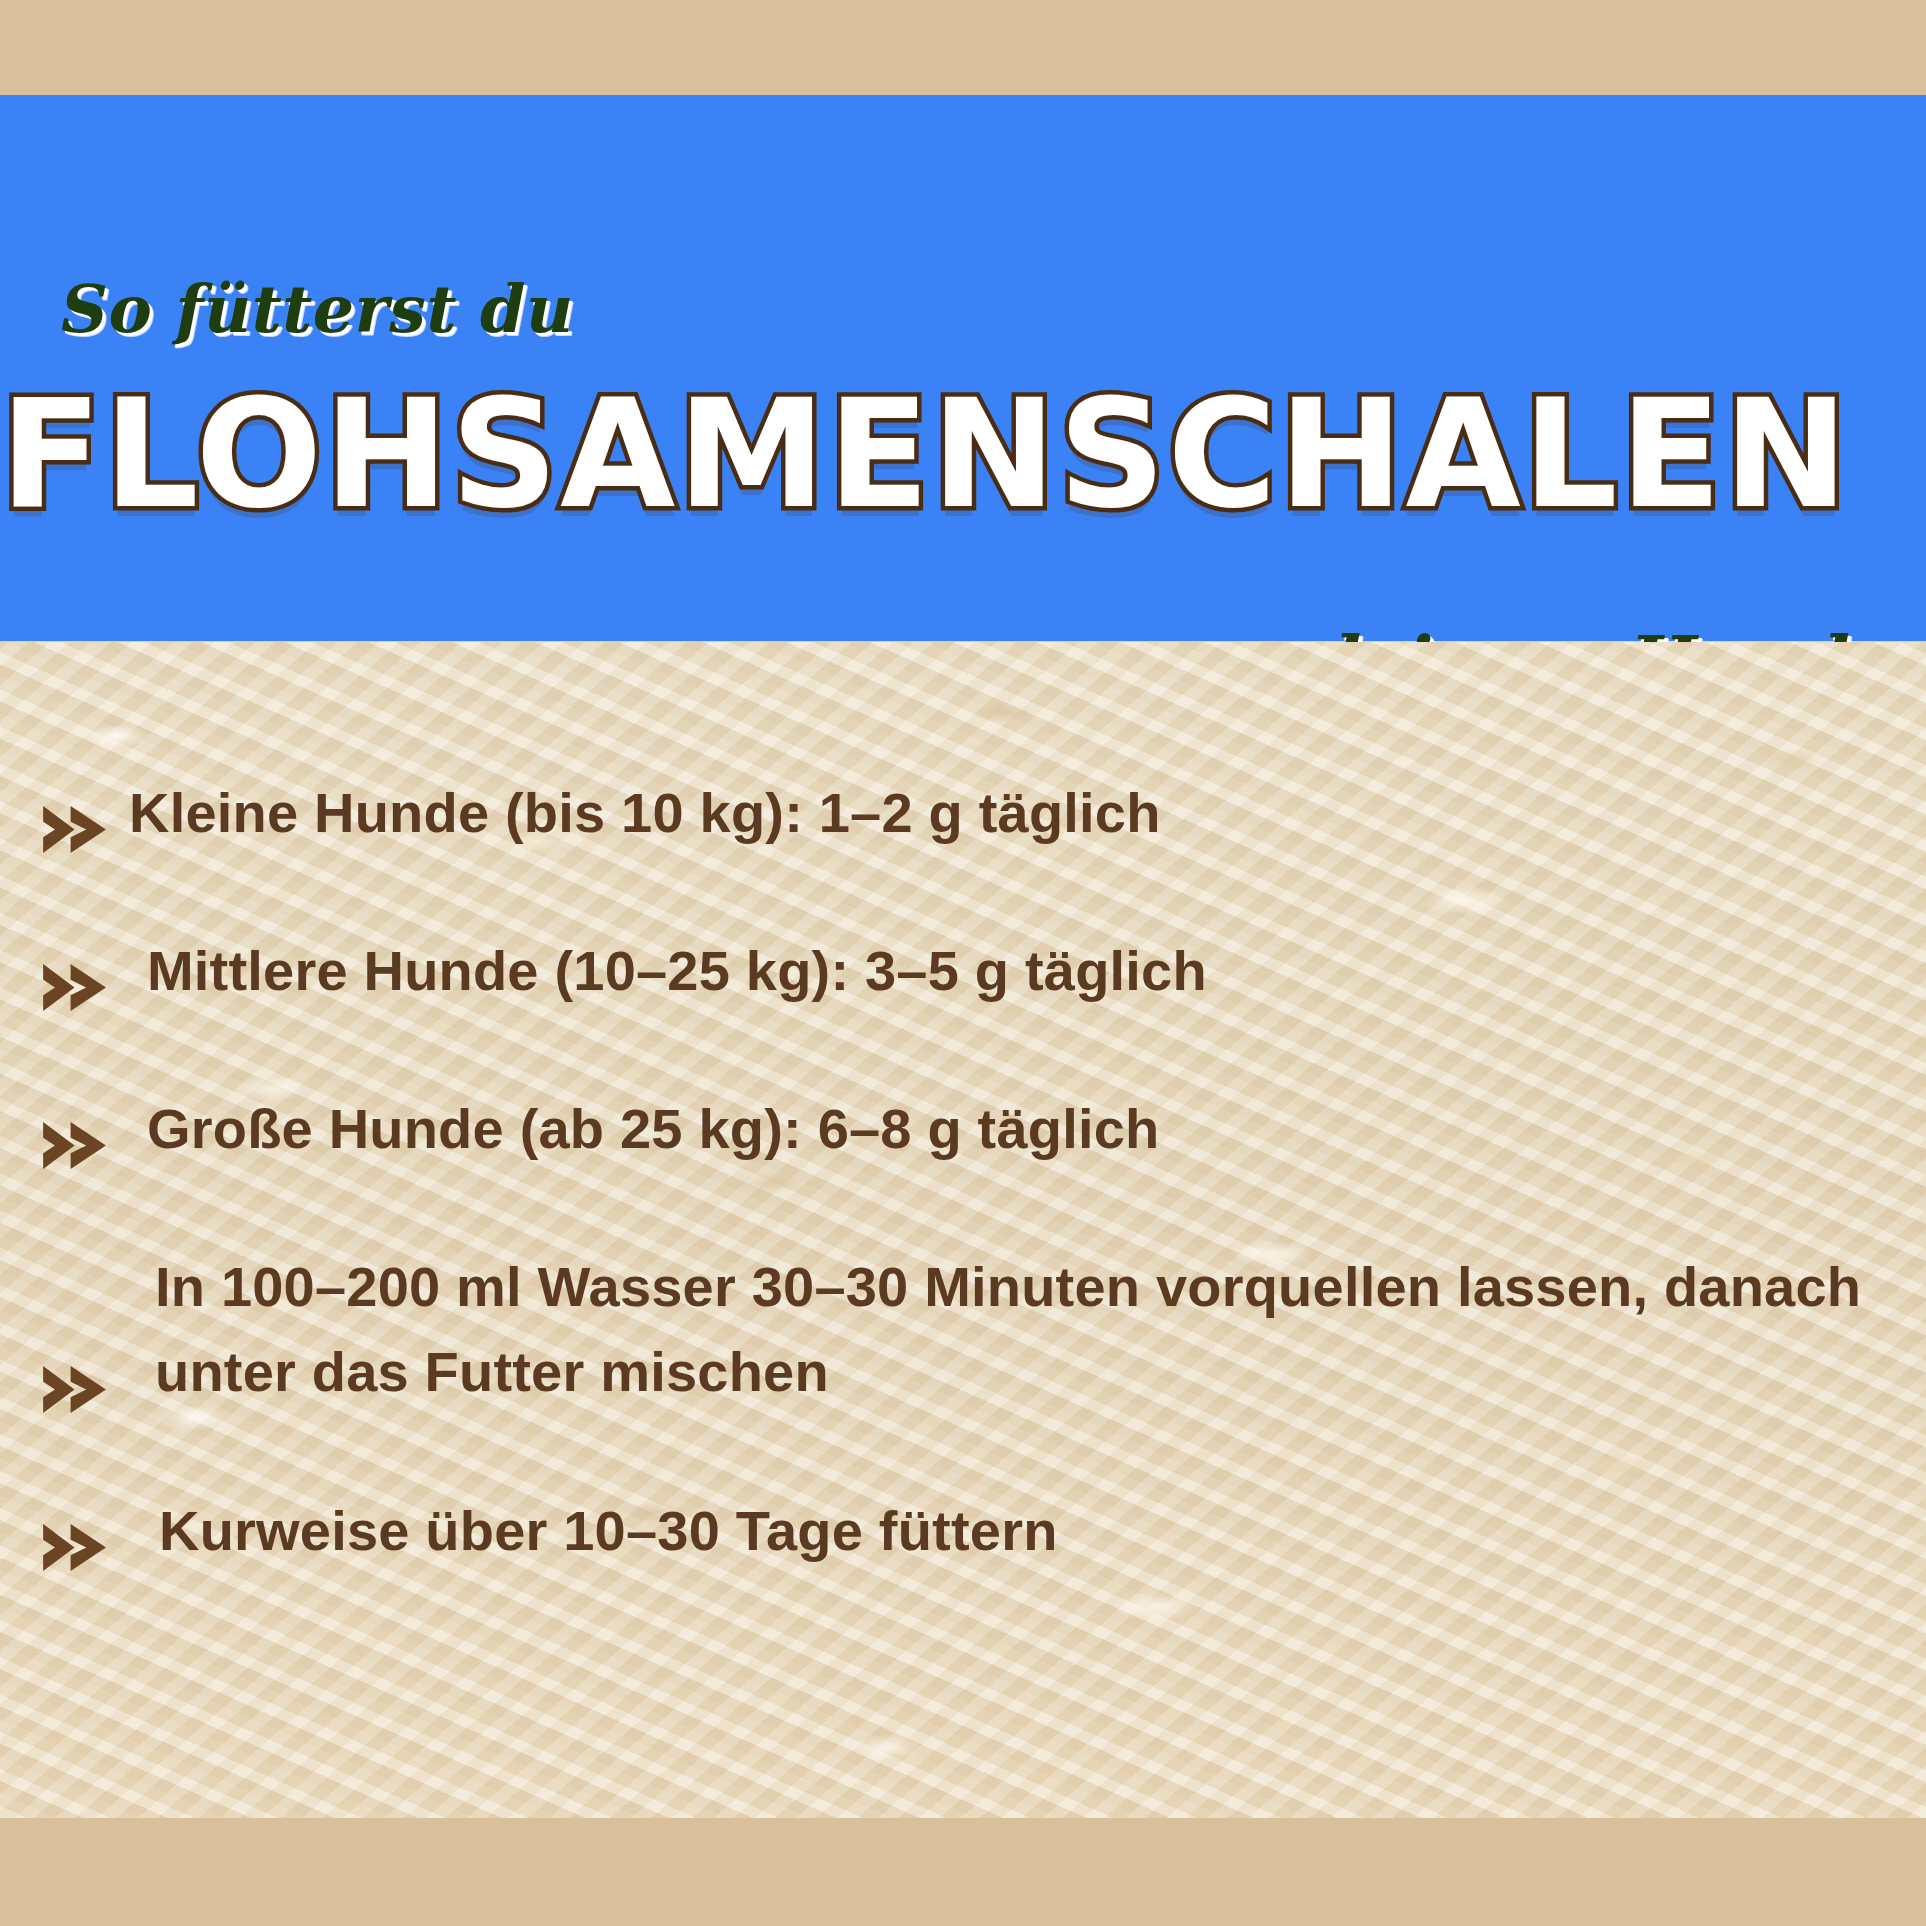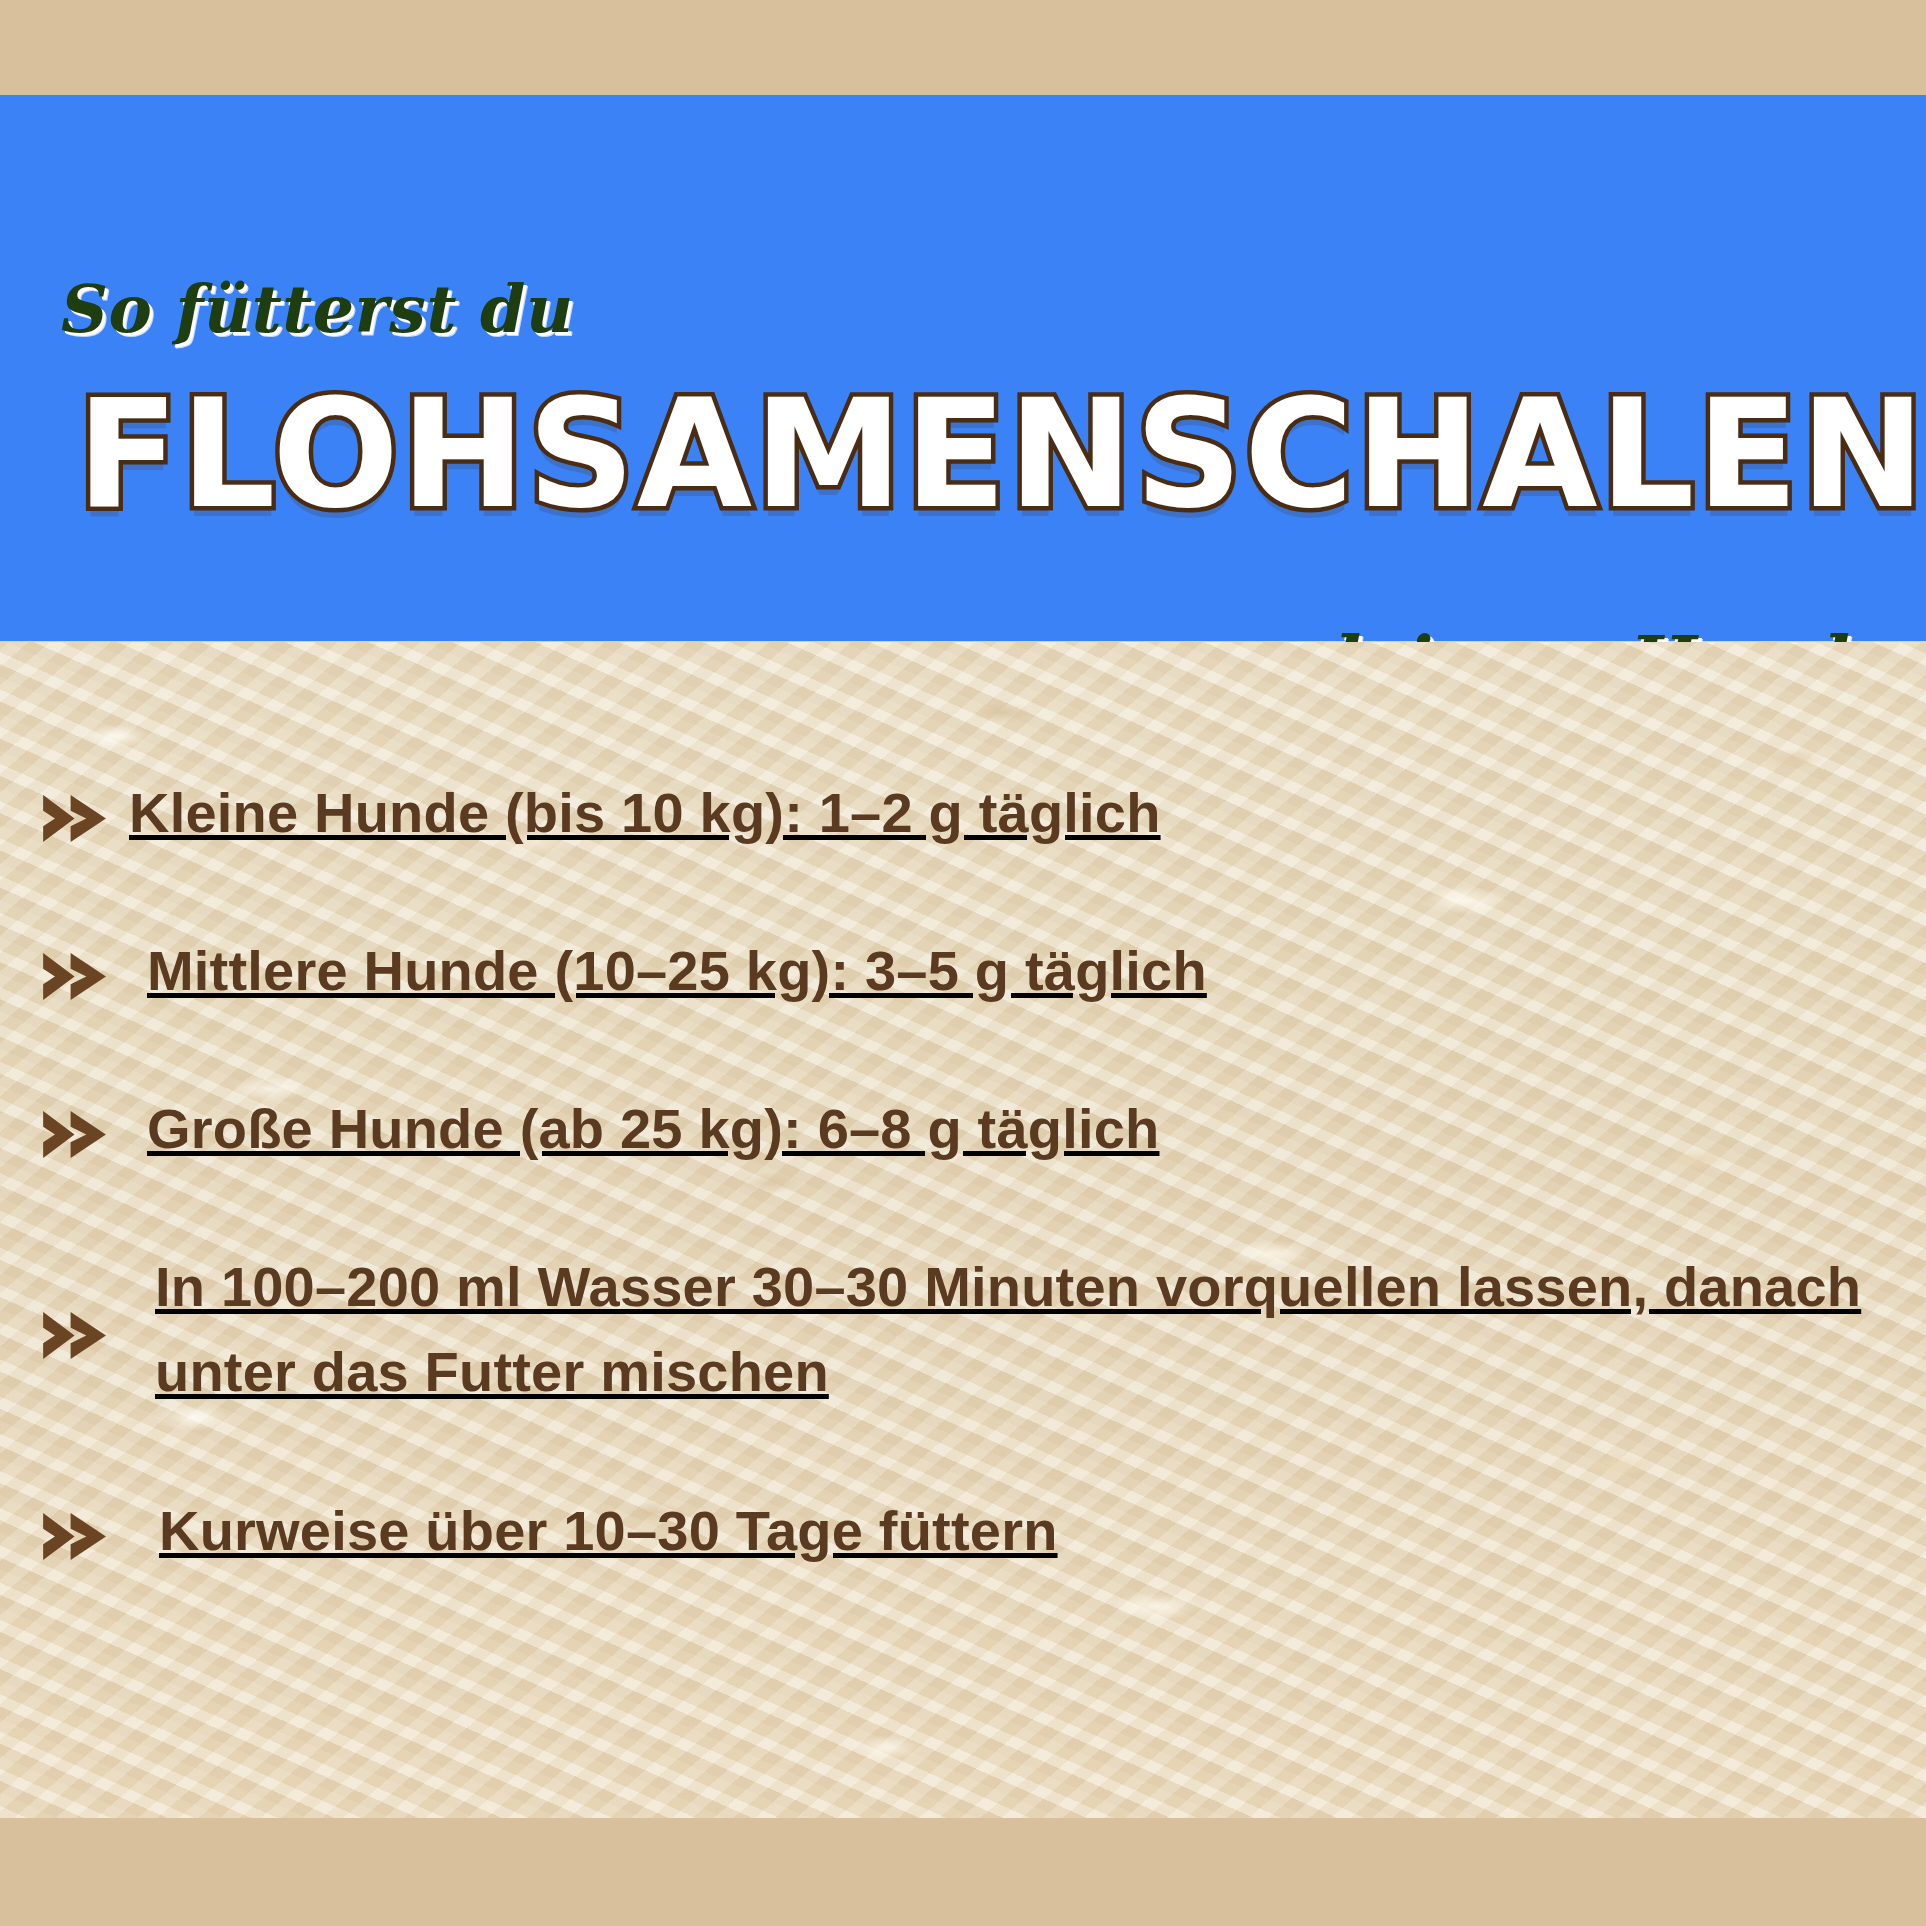--- a/index.html
+++ b/index.html
@@ -66,21 +66,21 @@
     color: #1e3d10;
     letter-spacing: 0.5px;
     text-shadow: 3px 3px 0 #ffffff, 4px 4px 0 rgba(255,255,255,0.7);
   }
 
   .title {
     position: absolute;
     top: 285px;
     left: 0;
     width: 100%;
-    text-align: right;
+    text-align: left;
     font-family: "DejaVu Sans", sans-serif;
     font-weight: bold;
     font-size: 149px;
     line-height: 1;
     color: #ffffff;
     letter-spacing: 2px;
     -webkit-text-stroke: 9px #4a2c13;
     paint-order: stroke fill;
     text-shadow: 0 10px 0 rgba(74,44,19,0.18);
   }
@@ -129,23 +129,22 @@
     position: absolute;
     top: 770px;
     left: 0;
     width: 100%;
     box-sizing: border-box;
     padding: 0 46px 0 40px;
   }
 
   .item {
     display: flex;
-    align-items: center;
+    align-items: flex-end;
     margin-bottom: 73px;
-    text-decoration: underline;
   }
   .item:last-child { margin-bottom: 0; gap: 12px; }
 
   .bullet {
     flex: 0 0 auto;
     width: 73px;
     margin-top: 12px;
     margin-right: 16px;
     display: flex;
     justify-content: center;

